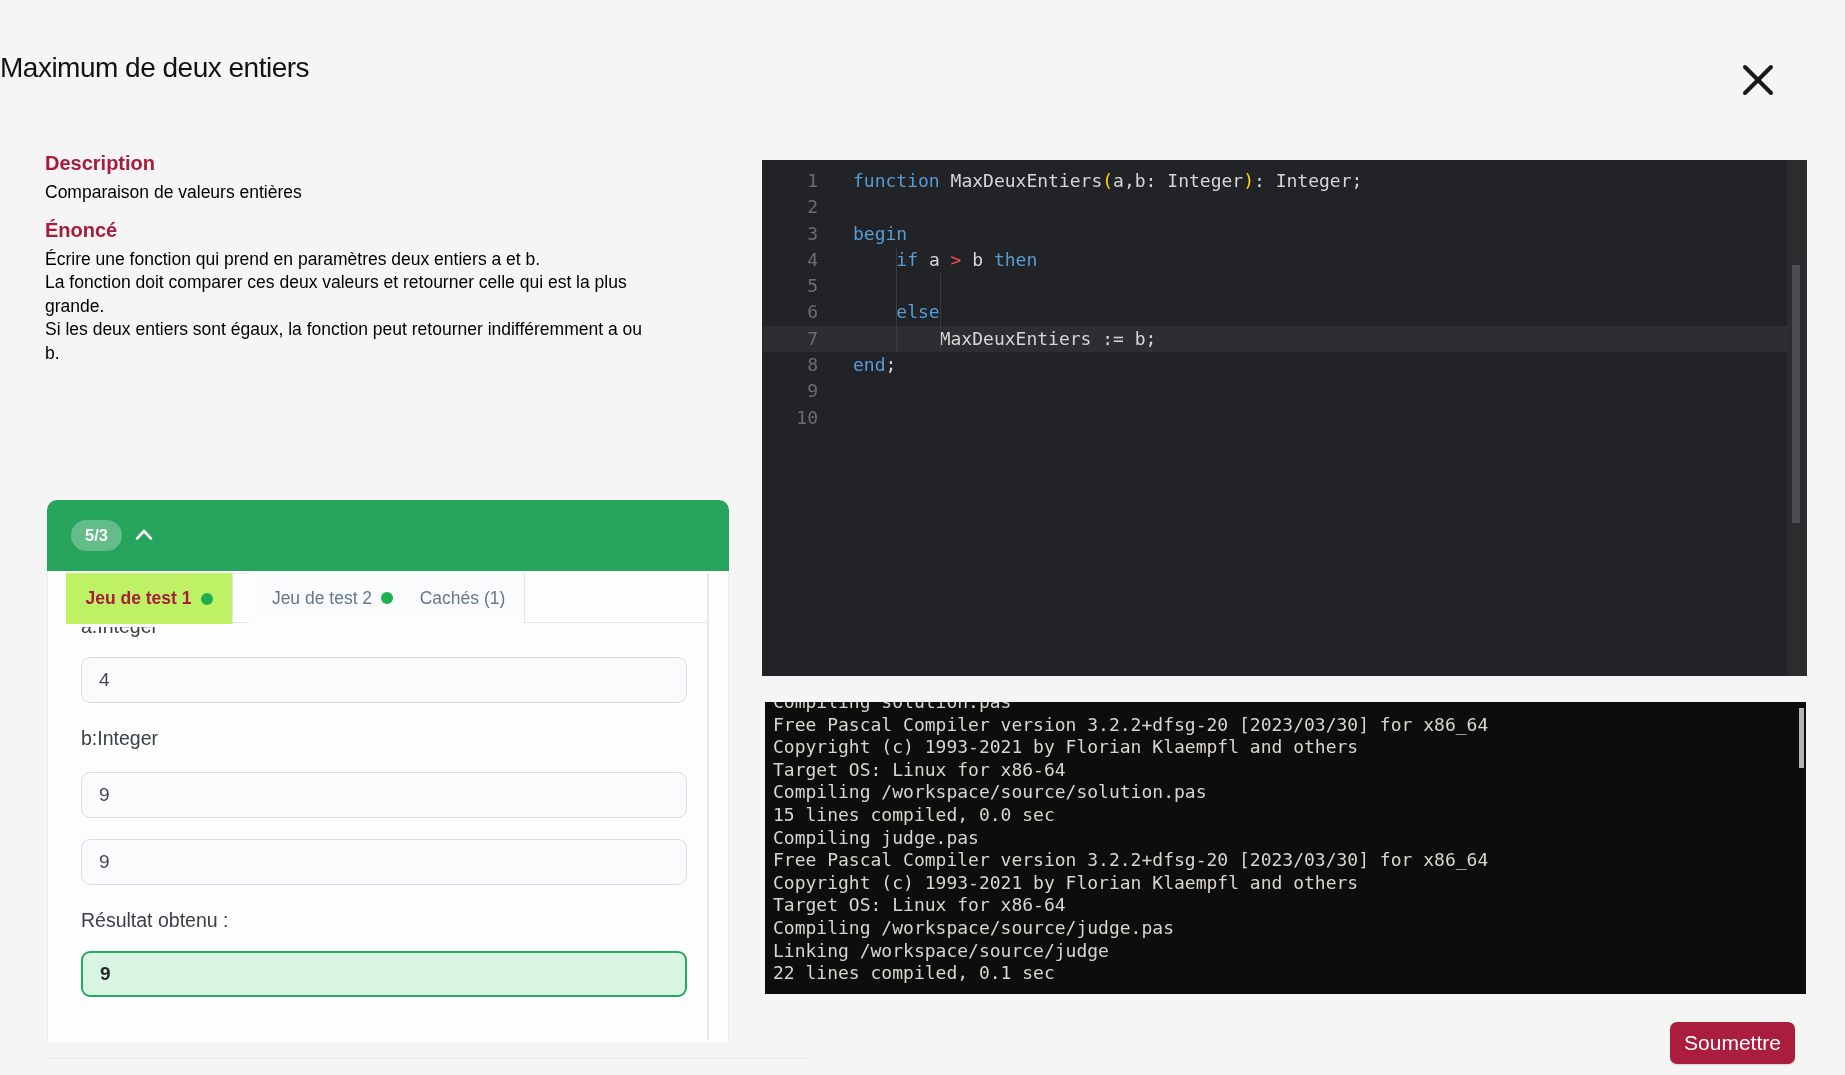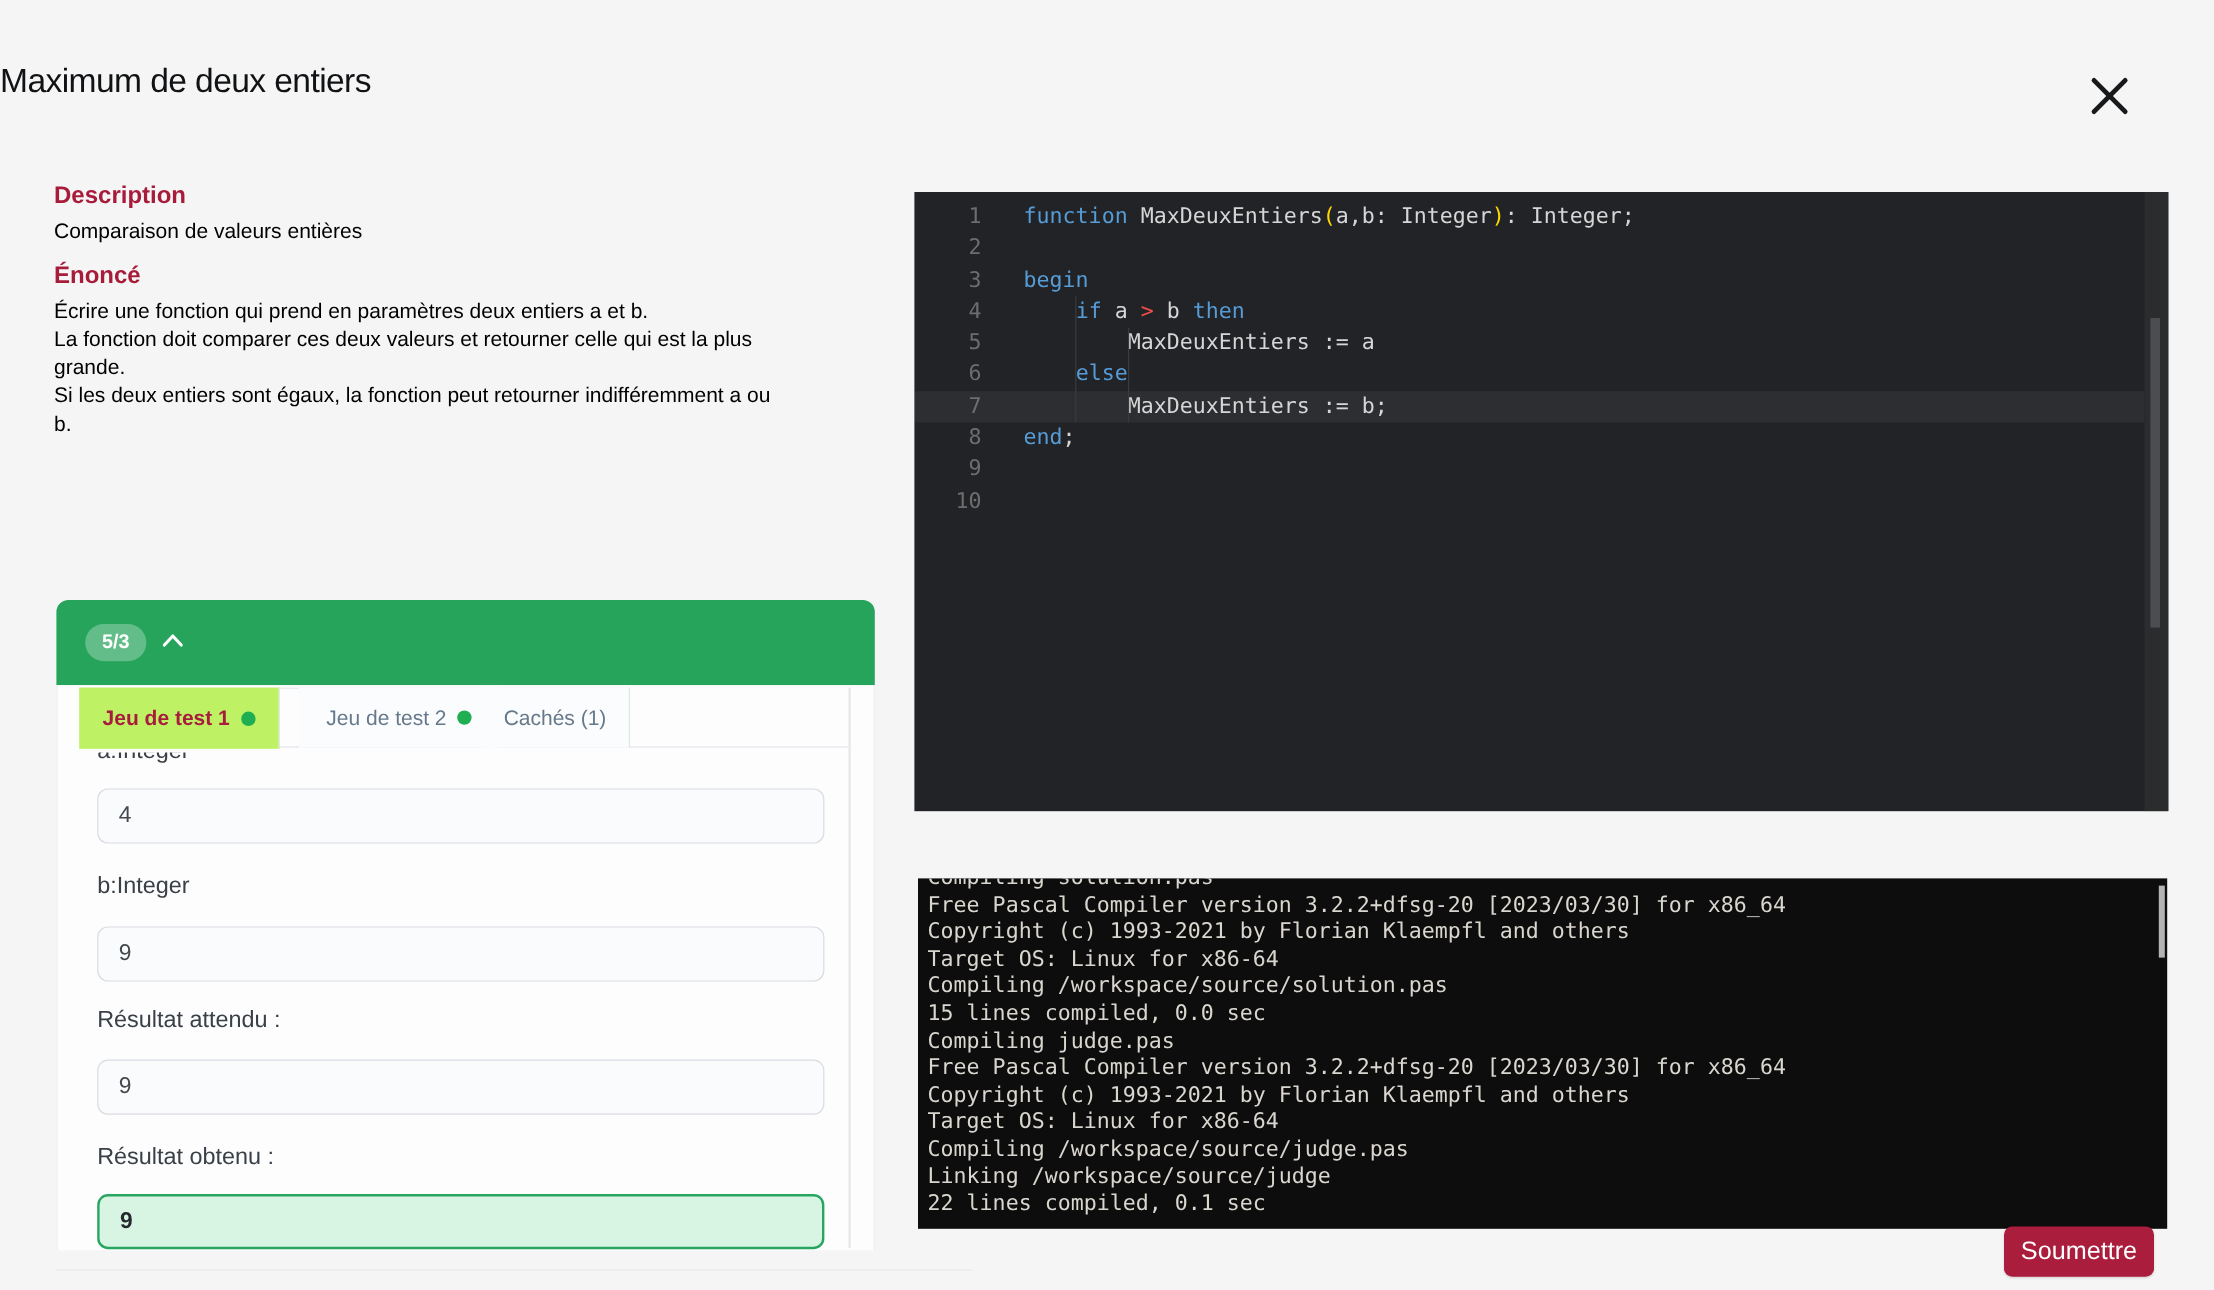--- a/index.html
+++ b/index.html
@@ -85,21 +85,21 @@
   .code{padding-left:35px;}
   .tk-kw{color:#569cd6;margin-top:48px;} .tk-pl{color:#d6d6d6;} .tk-pa{color:#ffd700;} .tk-op{color:#f24c4c;}
   .cur-line{position:absolute;left:0;top:165.8px;width:1025px;height:26.3px;background:rgba(255,255,255,.05);}
   .guide{position:absolute;width:1px;background:#3a3b3e;}
   .guide.g1{left:134px;top:87px;height:105px;}
   .guide.g2{left:178px;top:113px;height:79px;}
   .ed-sb-track{position:absolute;right:0;top:0;width:20px;height:516px;background:#2b2c2e;}
   .ed-sb-thumb{position:absolute;left:1030px;top:105px;width:8px;height:258px;background:#4b4d50;}
   
   .terminal{
-    position:absolute;left:765px;top:732px;width:1041px;height:292px;
+    position:absolute;left:765px;top:702px;width:1041px;height:292px;
     background:#0d0d0d;overflow:hidden;
     font-family:"DejaVu Sans Mono",monospace;font-size:18px;line-height:22.6px;color:#d9d5cf;
   }
   .terminal-inner{margin-top:-11px;padding-left:8px;white-space:pre;}
   .term-sb-thumb{position:absolute;right:2px;top:6px;width:5px;height:60px;background:#b3b3b3;}
   
   .submit-btn{
     position:absolute;left:1670px;top:1022px;width:125px;height:42px;
     background:#ab1d3d;border:none;border-radius:7px;color:#fff;
     font-size:21px;font-weight:500;cursor:pointer;
@@ -130,21 +130,21 @@
 b.</p>
 </div>
 
 <div class="editor">
   <div class="cur-line"></div>
   <div class="editor-inner" id="editor-lines">
       <div class="code-line"><span class="ln">1</span><span class="code"><span class="tk-kw">function</span><span class="tk-pl"> MaxDeuxEntiers</span><span class="tk-pa">(</span><span class="tk-pl">a,b: Integer</span><span class="tk-pa">)</span><span class="tk-pl">: Integer;</span></span></div>
       <div class="code-line"><span class="ln">2</span><span class="code"></span></div>
       <div class="code-line"><span class="ln">3</span><span class="code"><span class="tk-kw">begin</span></span></div>
       <div class="code-line"><span class="ln">4</span><span class="code"><span class="tk-pl">    </span><span class="tk-kw">if</span><span class="tk-pl"> a </span><span class="tk-op">&gt;</span><span class="tk-pl"> b </span><span class="tk-kw">then</span></span></div>
-      <div class="code-line"><span class="ln">5</span><span class="code"><span class="tk-pl">        MaxDeuxEntiers := a</span></span></div>
+      <div class="code-line"><span class="ln">5</span></div>
       <div class="code-line"><span class="ln">6</span><span class="code"><span class="tk-pl">    </span><span class="tk-kw">else</span></span></div>
       <div class="code-line"><span class="ln">7</span><span class="code"><span class="tk-pl">        MaxDeuxEntiers := b;</span></span></div>
       <div class="code-line"><span class="ln">8</span><span class="code"><span class="tk-kw">end</span><span class="tk-pl">;</span></span></div>
       <div class="code-line"><span class="ln">9</span><span class="code"></span></div>
       <div class="code-line"><span class="ln">10</span><span class="code"></span></div>
     </div>
   <div class="guide g1"></div>
   <div class="guide g2"></div>
   <div class="ed-sb-track"></div>
   <div class="ed-sb-thumb"></div>
@@ -174,21 +174,20 @@
       <div class="tab" style="left: 335px; width: 124px;">
         <span>Cachés (1)</span>
       </div>
     </div>
   <div class="scroll-track"></div>
   <div class="fields-viewport" id="fields">
       <div class="field-label clipped">a:Integer</div>
       <input class="f-input mt-a" value="4" style="">
       <div class="field-label mt-b">b:Integer</div>
       <input class="f-input mt-c" value="9" style="">
-      <div class="field-label mt-d">Résultat attendu :</div>
       <input class="f-input mt-d" value="9" style="">
       <div class="field-label mt-b">Résultat obtenu :</div>
       <input class="f-input mt-a success" value="9" style="">
     </div>
 </div>
 <div class="bottom-divider"></div>
 
 <div class="terminal">
   <div class="terminal-inner" id="terminal-lines"><div>Compiling solution.pas</div><div>Free Pascal Compiler version 3.2.2+dfsg-20 [2023/03/30] for x86_64</div><div>Copyright (c) 1993-2021 by Florian Klaempfl and others</div><div>Target OS: Linux for x86-64</div><div>Compiling /workspace/source/solution.pas</div><div>15 lines compiled, 0.0 sec</div><div>Compiling judge.pas</div><div>Free Pascal Compiler version 3.2.2+dfsg-20 [2023/03/30] for x86_64</div><div>Copyright (c) 1993-2021 by Florian Klaempfl and others</div><div>Target OS: Linux for x86-64</div><div>Compiling /workspace/source/judge.pas</div><div>Linking /workspace/source/judge</div><div>22 lines compiled, 0.1 sec</div></div>
   <div class="term-sb-thumb"></div>

